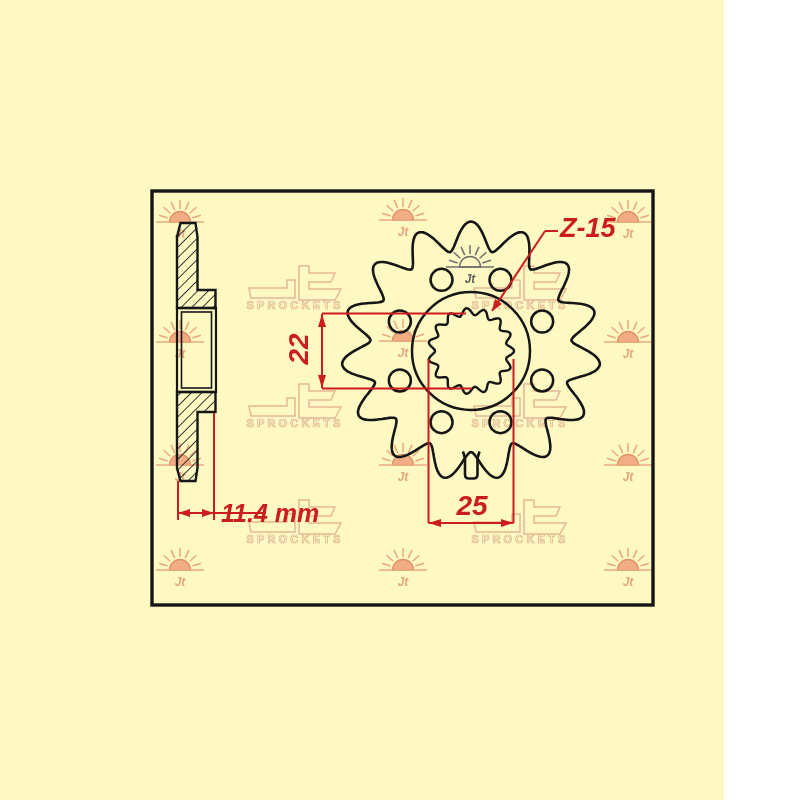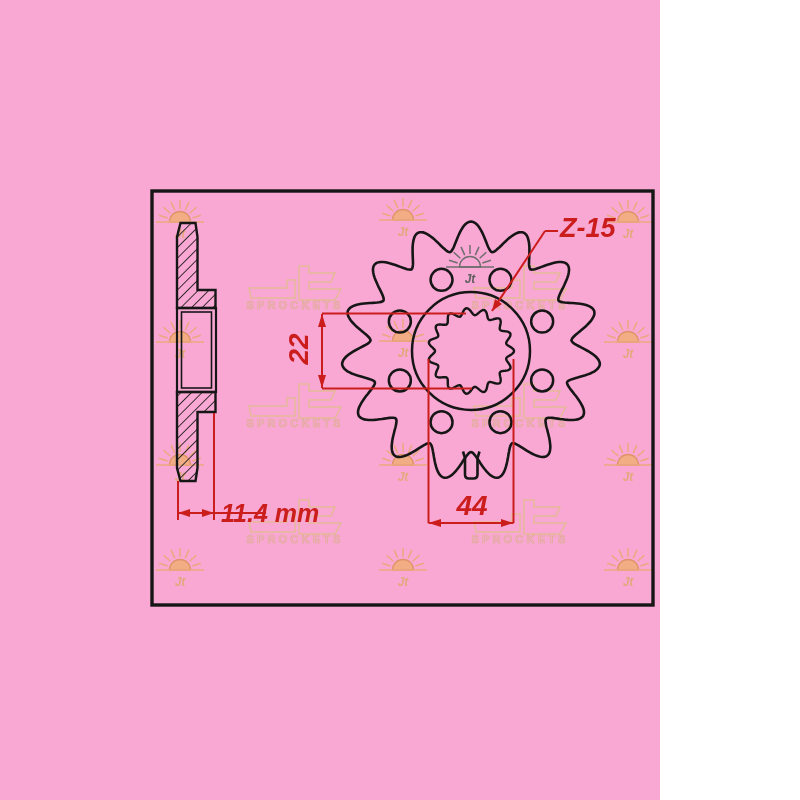--- a/index.html
+++ b/index.html
@@ -1,16 +1,16 @@
 <!DOCTYPE html>
 <html><head>
 <meta charset="utf-8">
 <style>
   html,body{margin:0;padding:0;background:#fff;}
-  .canvas{position:relative;width:660px;height:800px;background:#f9a8d4;overflow:hidden;
+  .canvas{position:relative;width:724px;height:800px;background:#fef9c3;overflow:hidden;
           font-family:"Liberation Sans",sans-serif;text-decoration:underline;}
   svg{position:absolute;left:0;top:0;}
   .lbl{position:absolute;white-space:nowrap;line-height:1;}
   .black-label{color:#161616;font-weight:bold;letter-spacing:-0.5px;}
   .red-label{color:#cc1d1d;font-weight:bold;font-style:italic;}
   #chain-label{left:160px;top:571px;font-size:31px;}
   #part-label{left:514px;top:567px;font-size:32px;}
   #z15-label{left:560px;top:215px;font-size:27px;text-align:center;}
   #dim22-label{left:283px;top:335px;font-size:28px;transform:rotate(-90deg);transform-origin:center;}
   #dim25-label{left:452px;top:492px;width:40px;text-align:center;font-size:28px;}
@@ -255,15 +255,15 @@
         <polygon points="428.5,523 441,519 441,527" fill="#cc1d1d"></polygon>
         <polygon points="513.5,523 501,519 501,527" fill="#cc1d1d"></polygon>
         <polygon points="178,513 190,509 190,517" fill="#cc1d1d"></polygon>
         <polygon points="214,513 202,509 202,517" fill="#cc1d1d"></polygon>
         <polygon points="492,311 502,304 495,299" fill="#cc1d1d"></polygon>
       </g>
   </svg>
 
   <div class="lbl red-label" id="z15-label">Z-15</div>
   <div class="lbl red-label" id="dim22-label">22</div>
-  <div class="lbl red-label" id="dim25-label">44</div>
+  <div class="lbl red-label" id="dim25-label">25</div>
   <div class="lbl red-label" id="dim114-label">11.4 mm</div>
 </div>
 
 </body></html>

